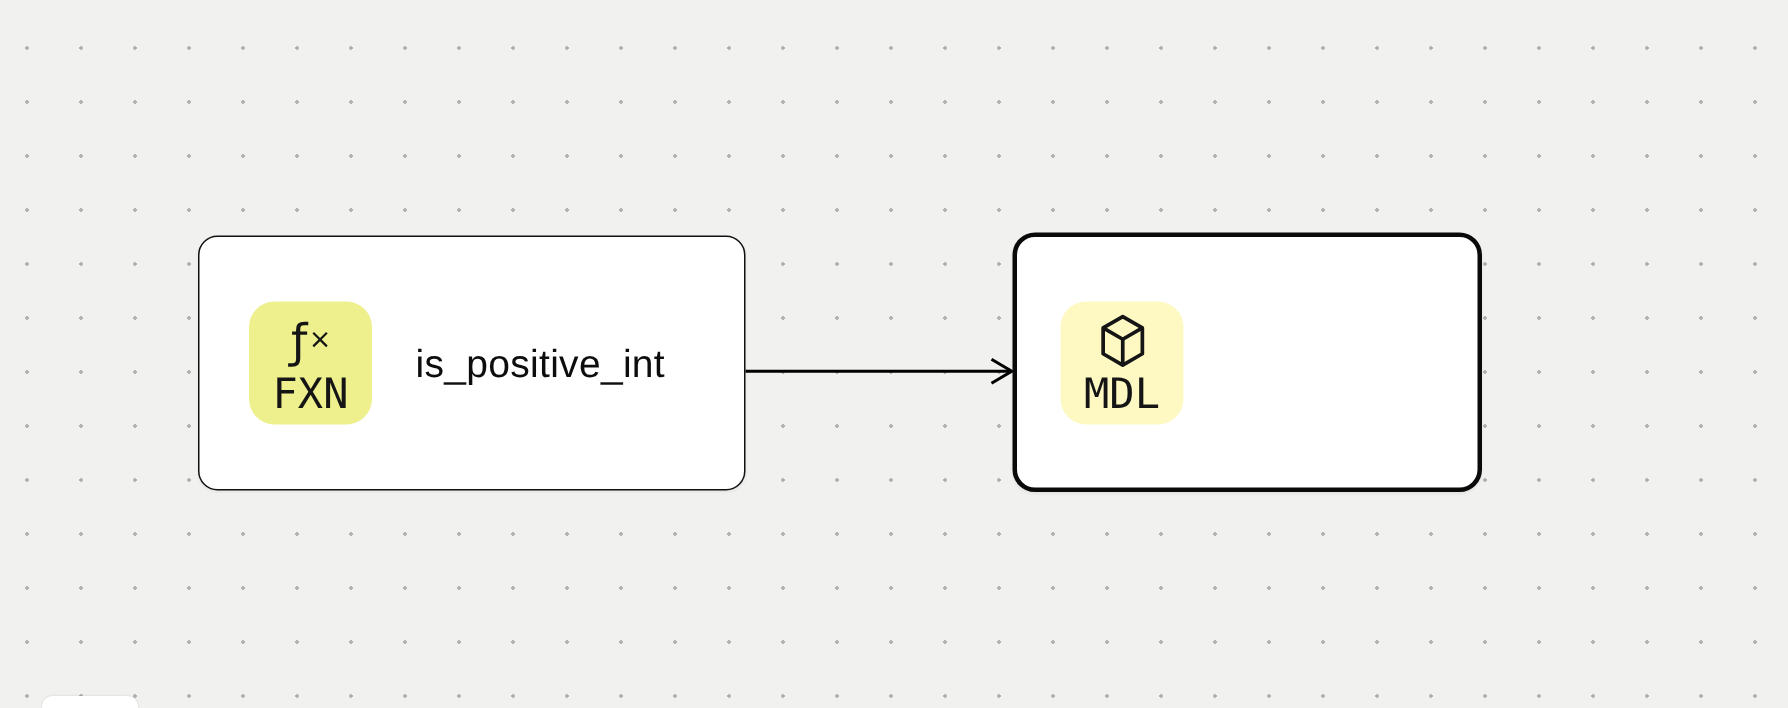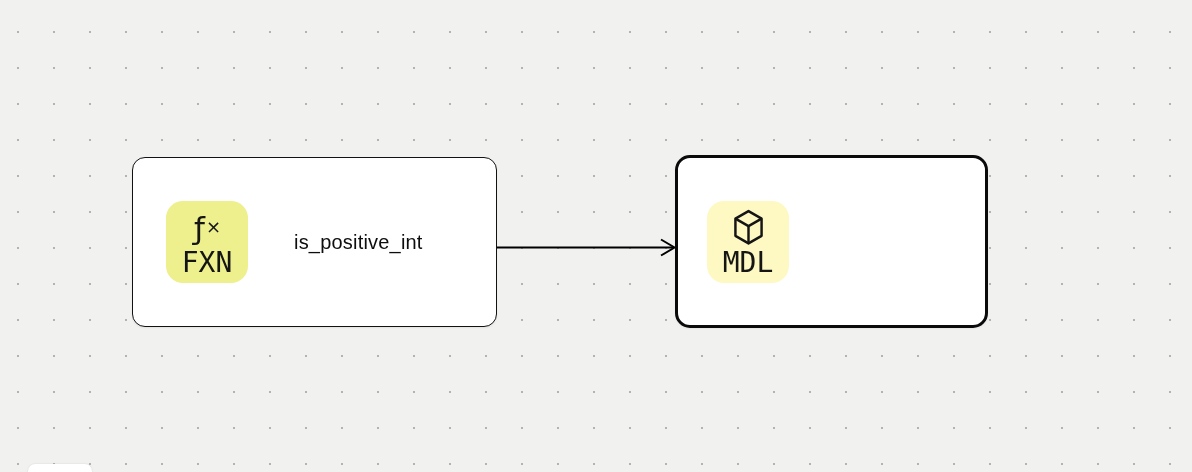--- a/index.html
+++ b/index.html
@@ -89,22 +89,22 @@
     font-family: "DejaVu Sans Mono", monospace;
     font-size: 28px;
     line-height: 28px;
     color: #151515;
     letter-spacing: 0px;
   }
   .cube-svg {
     display: block;
   }
   .node-label {
-    margin-left: 46px;
-    font-size: 20px;
+    margin-left: 29px;
+    font-size: 26px;
     font-weight: 500;
     color: #0d0d0d;
     letter-spacing: 0.2px;
     white-space: nowrap;
   }
   .panel-peek {
     position: absolute;
     left: 28px;
     top: 464px;
     width: 64px;

